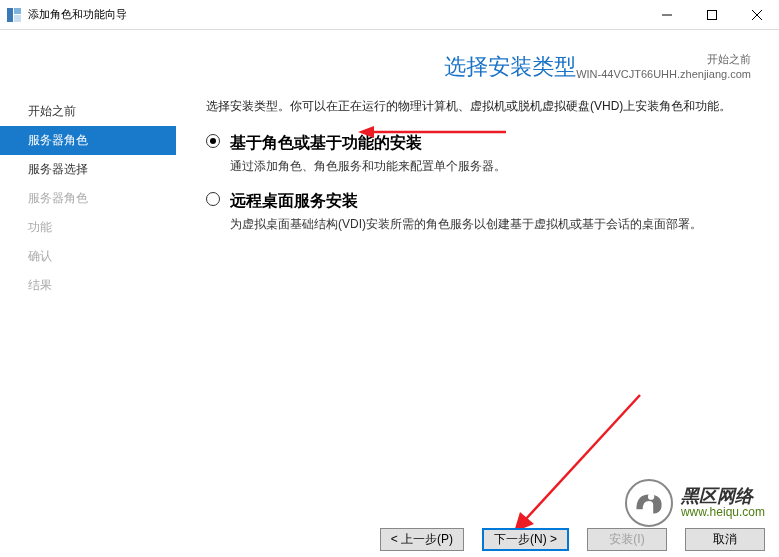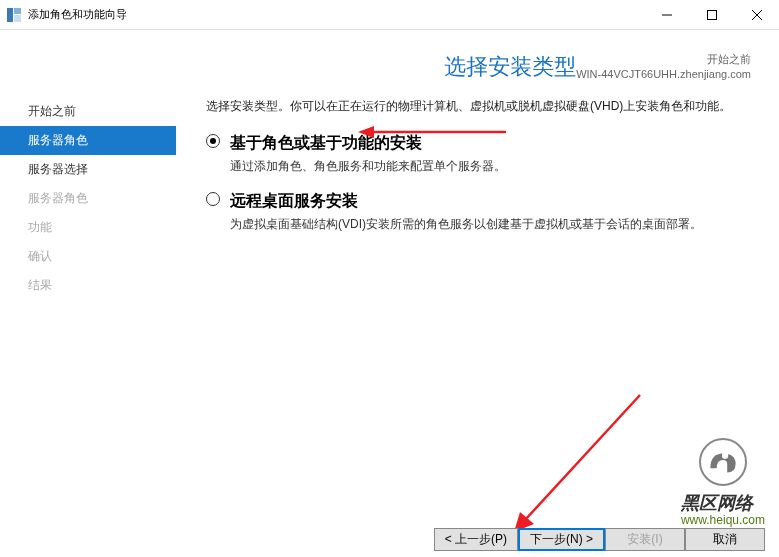--- a/index.html
+++ b/index.html
@@ -111,21 +111,21 @@
     .option-desc { font-size: 12px; color: #333; margin-top: 3px; line-height: 1.5; }
     .red-arrow {
       position: absolute;
       pointer-events: none;
     }
     .footer {
       position: absolute;
       bottom: 6px;
       right: 14px;
       display: flex;
-      gap: 0;
+      gap: 18px;
       padding-left: 20px;
     }
     .btn {
       min-width: 80px;
       height: 23px;
       border: 1px solid #888;
       background: #e1e1e1;
       font-size: 12px;
       padding: 0 10px;
       cursor: pointer;
@@ -137,21 +137,20 @@
       background: #e1e1e1;
     }
     .watermark {
       position: absolute;
       right: 14px;
       bottom: 30px;
       display: flex;
       align-items: center;
       gap: 8px;
       pointer-events: none;
-      flex-direction: column;
     }
     .wm-logo {
       width: 48px; height: 48px;
       border-radius: 50%;
       border: 2px solid #888;
       display: flex; align-items: center; justify-content: center;
       position: relative;
     }
     .wm-text { text-align: left; line-height: 1.1; }
     .wm-cn { font-size: 18px; font-weight: bold; font-style: italic; color: #333; }

